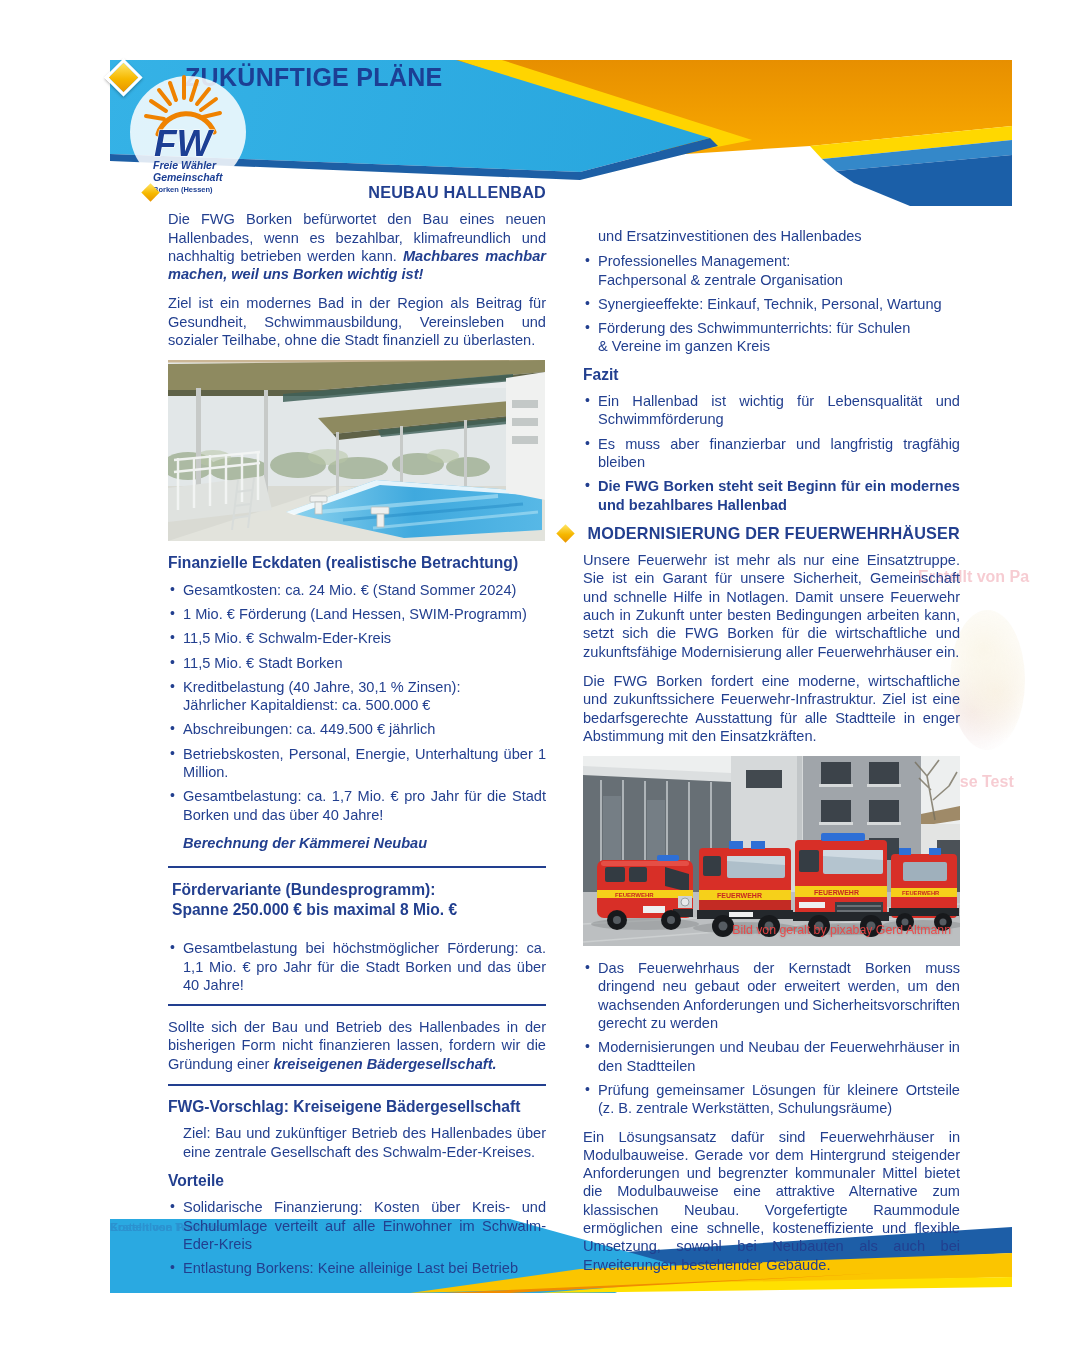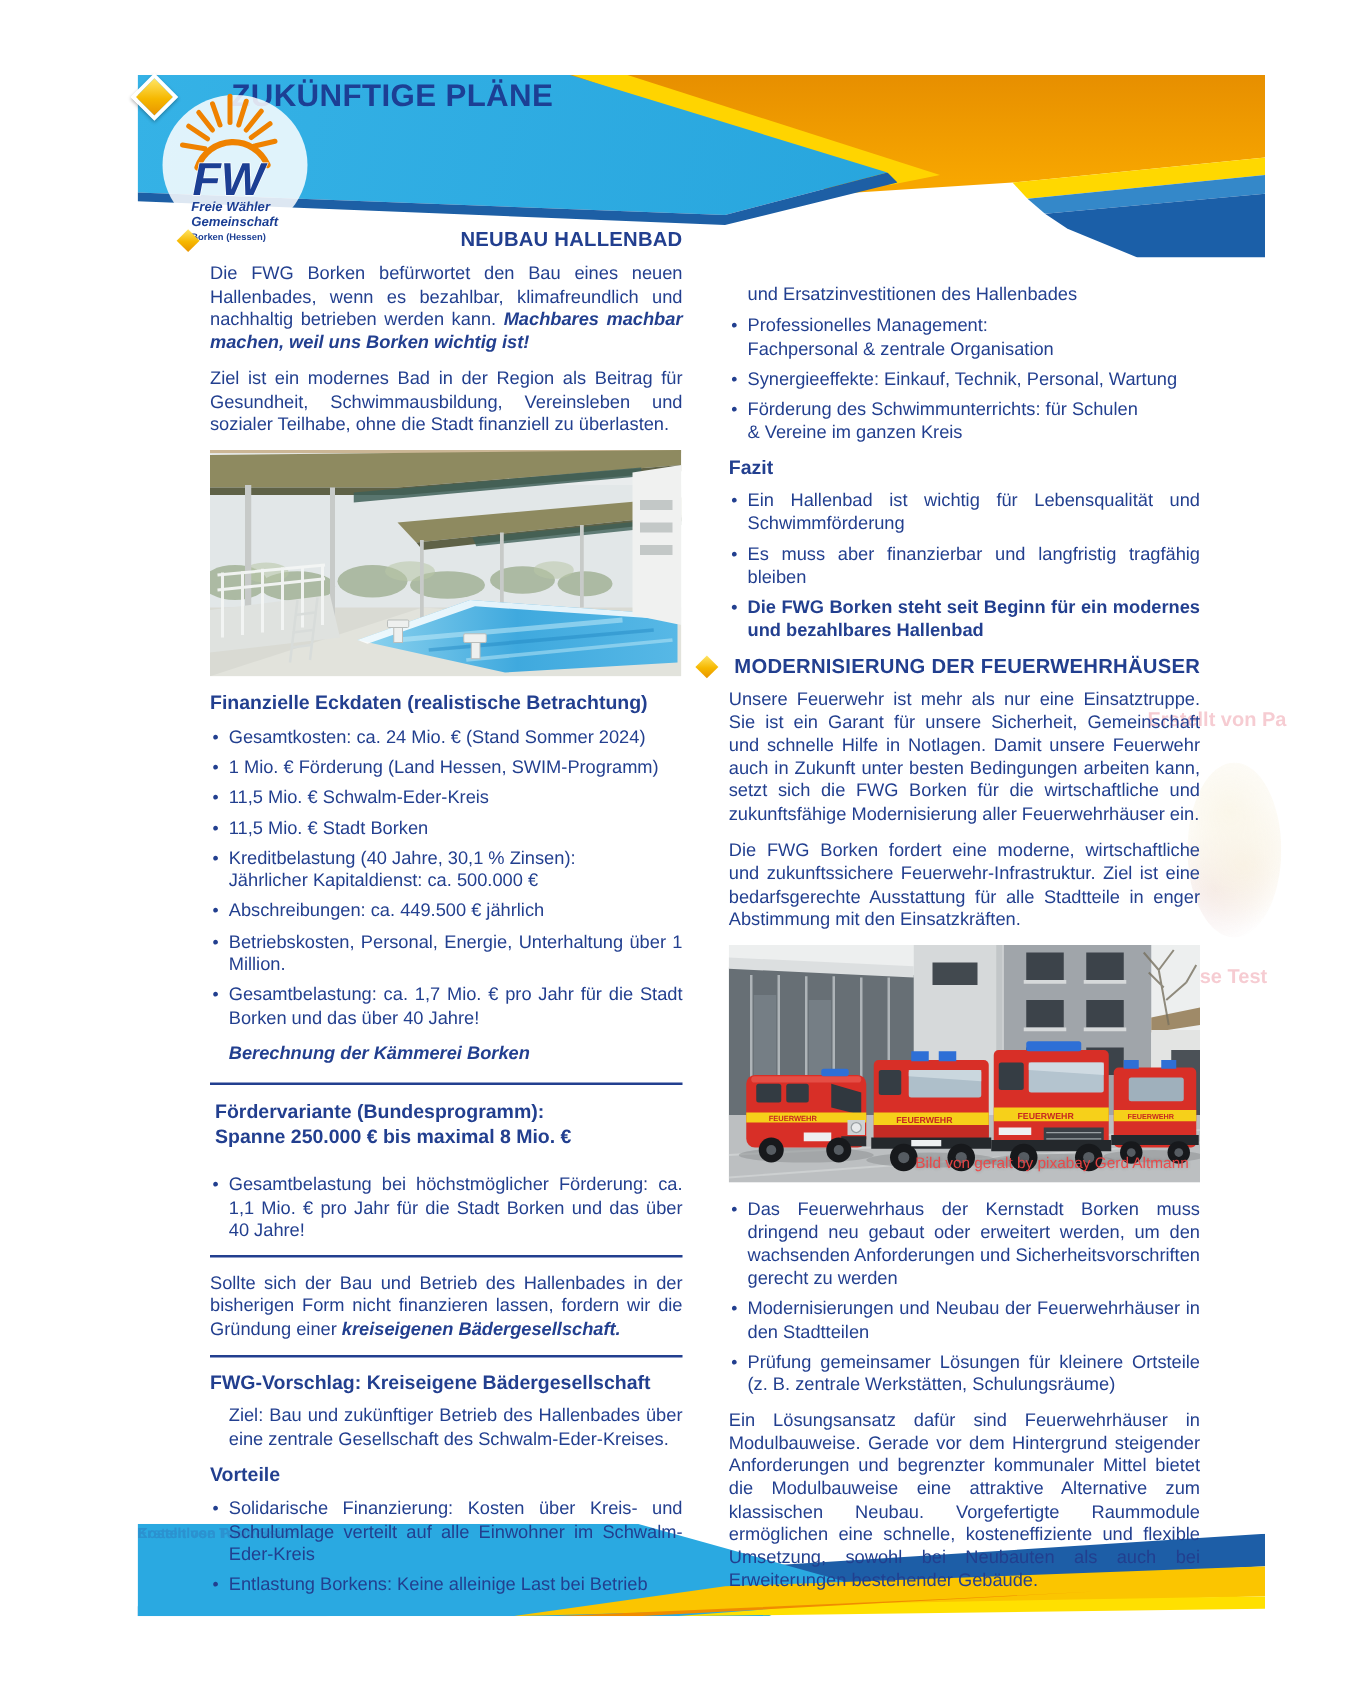--- a/index.html
+++ b/index.html
@@ -201,21 +201,21 @@
       <li>Gesamtkosten: ca. 24 Mio. € (Stand Sommer 2024)</li>
       <li>1 Mio. € Förderung (Land Hessen, SWIM-Programm)</li>
       <li>11,5 Mio. € Schwalm-Eder-Kreis</li>
       <li>11,5 Mio. € Stadt Borken</li>
       <li>Kreditbelastung (40 Jahre, 30,1 % Zinsen):
 Jährlicher Kapitaldienst: ca. 500.000 €</li>
       <li>Abschreibungen: ca. 449.500 € jährlich</li>
       <li>Betriebskosten, Personal, Energie, Unterhaltung über 1 Million.</li>
       <li>Gesamtbelastung: ca. 1,7 Mio. € pro Jahr für die Stadt Borken und das über 40 Jahre!</li>
     </ul>
-    <p class="bi note">Berechnung der Kämmerei Borken</p>
+    <p class="bi note">Berechnung der Kämmerei Neubau</p>
 
     <hr class="divider">
 
     <div class="foerder">
       <div>Fördervariante (Bundesprogramm):</div>
       <div>Spanne 250.000 € bis maximal 8 Mio. €</div>
     </div>
     <ul>
       <li>Gesamtbelastung bei höchstmöglicher Förderung: ca. 1,1 Mio. € pro Jahr für die Stadt Borken und das über 40 Jahre!</li>
     </ul>

